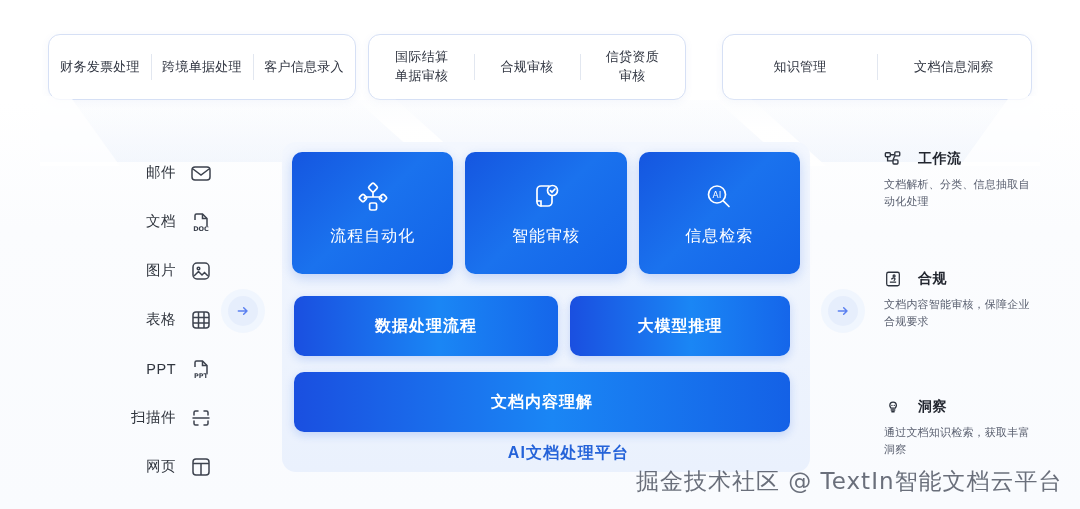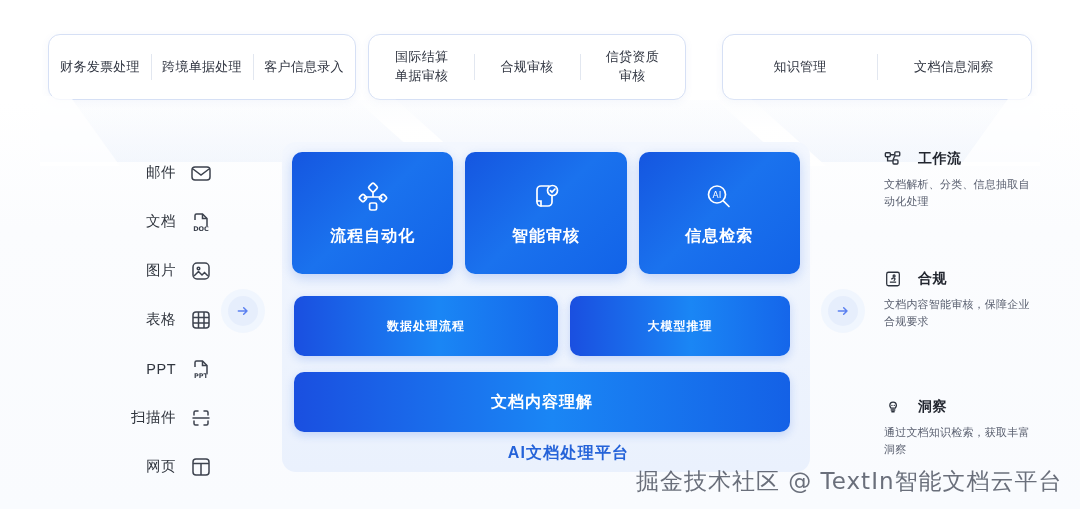--- a/index.html
+++ b/index.html
@@ -115,37 +115,37 @@
     border-radius: 10px;
     background: linear-gradient(135deg, #1556e0 0%, #1a72ee 48%, #1263e8 100%);
     display: flex; flex-direction: column;
     align-items: center; justify-content: center;
     gap: 12px;
     box-shadow: 0 4px 12px rgba(26,92,225,.22);
   }
   .feature-icon { width: 34px; height: 34px; color: #ffffff; }
   .feature-icon svg { display: block; }
   .feature-label {
-    font-size: 16px; font-weight: bold; color: #ffffff; letter-spacing: 1px;
+    font-size: 16px; font-weight: normal; color: #ffffff; letter-spacing: 1px;
   }
 
   .mid-row {
     position: absolute; left: 294px; top: 296px;
     width: 496px; height: 60px;
     display: flex; gap: 12px;
   }
   .pill {
     border-radius: 10px;
     display: flex; align-items: center; justify-content: center;
     background: linear-gradient(90deg, #1a4fe0 0%, #1a86f5 55%, #1566ea 100%);
     box-shadow: 0 3px 10px rgba(26,92,225,.20);
   }
   .pill.wide  { flex: 1.2; }
   .pill.short { flex: 1; }
-  .pill-label { font-size: 12px; font-weight: bold; color: #ffffff; letter-spacing: 1px; }
+  .pill-label { font-size: 16px; font-weight: bold; color: #ffffff; letter-spacing: 1px; }
 
   .wide-row {
     position: absolute; left: 294px; top: 372px;
     width: 496px; height: 60px;
     border-radius: 10px;
     display: flex; align-items: center; justify-content: center;
     background: linear-gradient(90deg, #1a4fe0 0%, #1a86f5 52%, #1461e6 100%);
     box-shadow: 0 3px 10px rgba(26,92,225,.20);
   }
   .wide-row .pill-label { font-size: 16px; }

